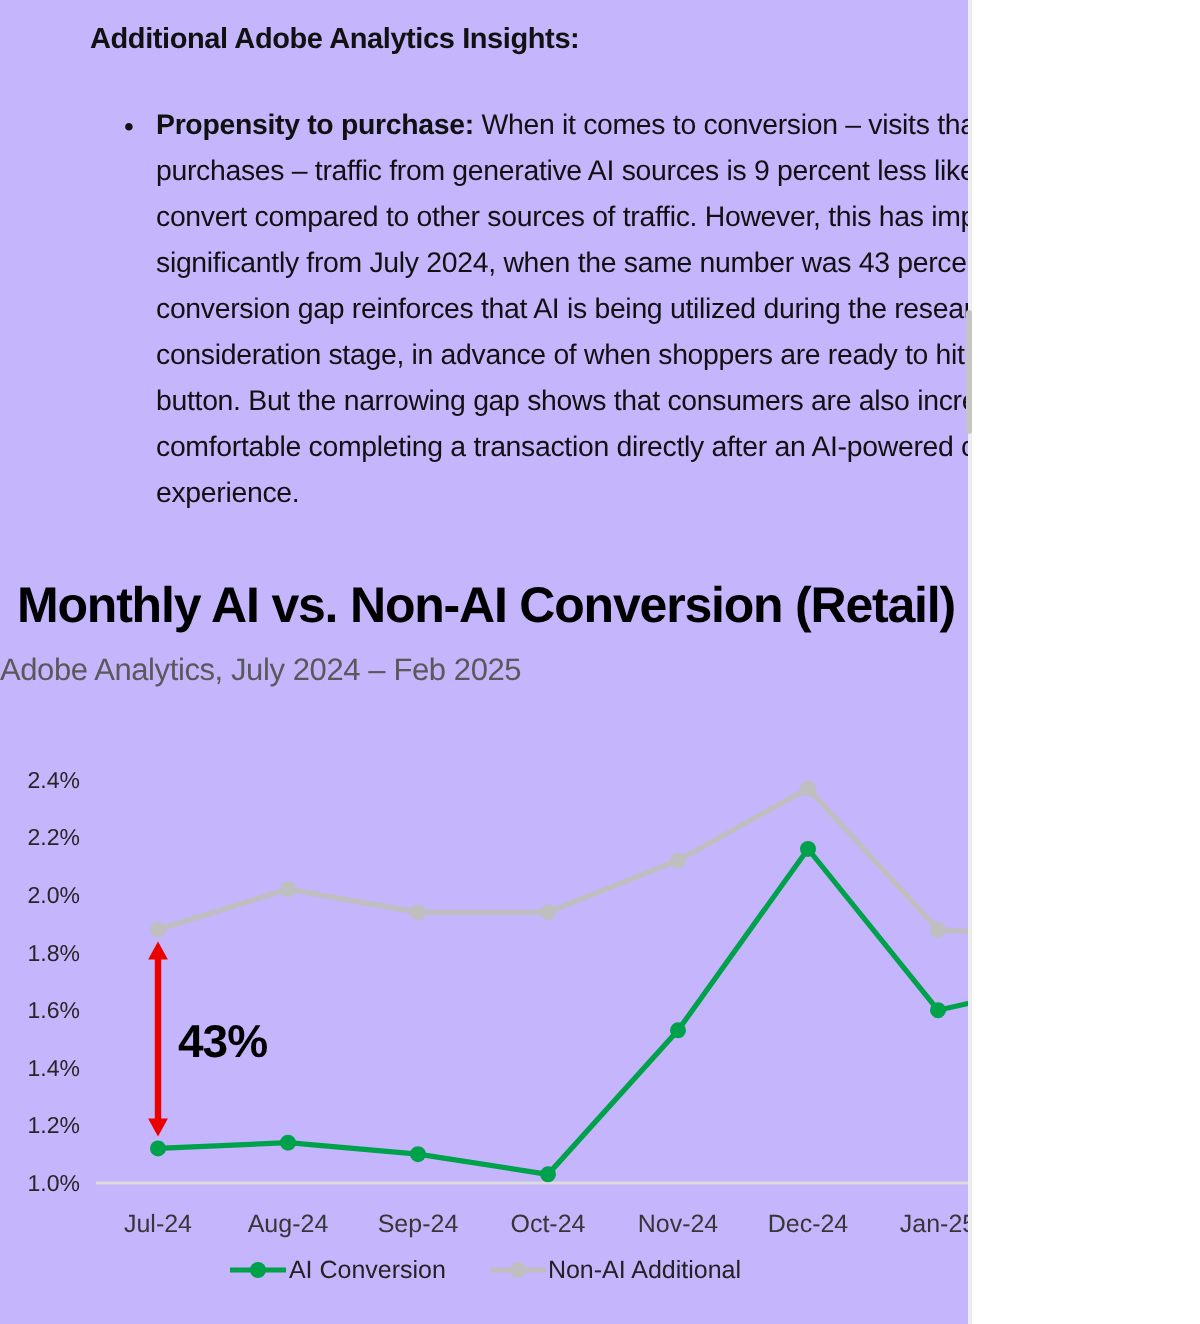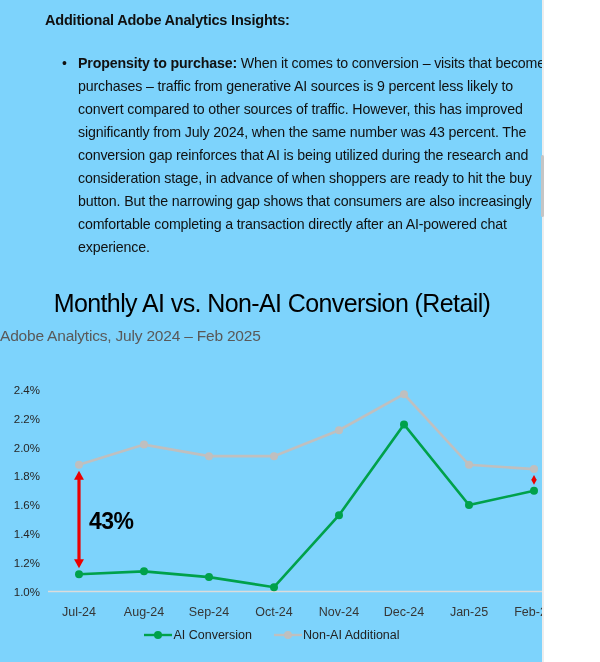--- a/index.html
+++ b/index.html
@@ -1,36 +1,36 @@
 <!DOCTYPE html>
 <html><head>
 <meta charset="utf-8">
 <style>
   html,body{margin:0;padding:0;background:#fff;}
   .page{
-    position:relative;width:544px;height:662px;background:#7dd3fc;overflow:hidden;
+    position:relative;width:486px;height:662px;background:#c4b5fd;overflow:hidden;
     font-family:"Liberation Sans",sans-serif;color:#1a1a1a;
   }
   .heading{
     position:absolute;left:45px;top:12px;margin:0;
     font-size:14.5px;font-weight:bold;letter-spacing:-0.2px;color:#111;
   }
   .bullet-row{
     position:absolute;left:62px;top:52px;width:497px;display:flex;
   }
   .bullet-dot{
     flex:0 0 16px;font-size:14px;line-height:23px;color:#111;
   }
   .bullet-text{
     margin:0;font-size:14.2px;line-height:23px;letter-spacing:-0.15px;color:#111;
   }
   .bullet-text strong{font-weight:bold;}
   .chart-title{
     position:absolute;left:0;top:289px;width:100%;margin:0;text-align:center;
-    font-size:25px;font-weight:normal;letter-spacing:-0.6px;color:#000;
+    font-size:25px;font-weight:bold;letter-spacing:-0.6px;color:#000;
   }
   .chart-subtitle{
     position:absolute;left:0;top:327px;width:100%;
     font-size:15.5px;color:#595959;letter-spacing:-0.2px;
   }
   #chart-svg{position:absolute;left:0;top:375px;}
   #chart-svg text{font-family:"Liberation Sans",sans-serif;}
   .ytick{font-size:11.5px;fill:#262626;}
   .xtick{font-size:12.5px;fill:#363636;}
   .ann{font-size:23px;font-weight:bold;fill:#000;letter-spacing:-0.5px;}

